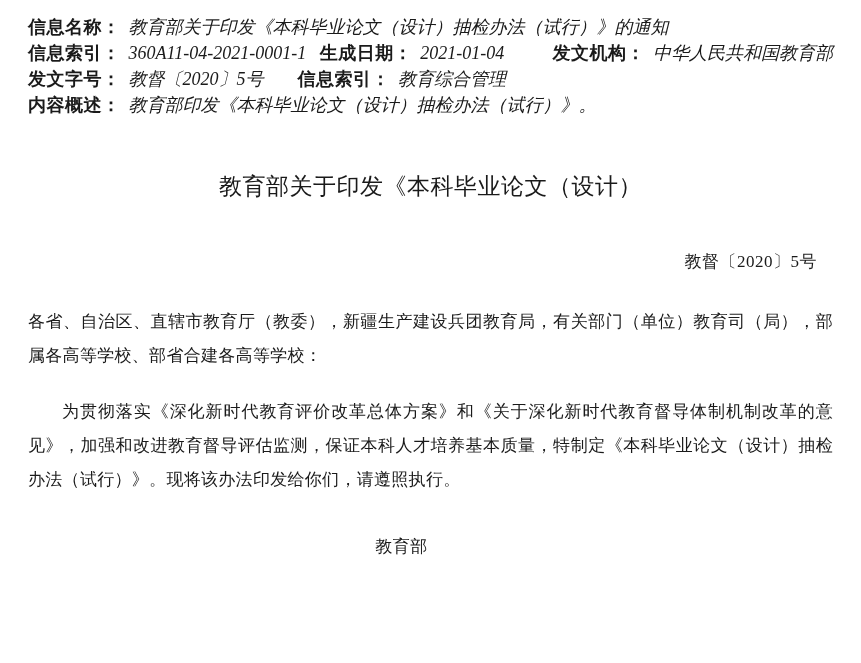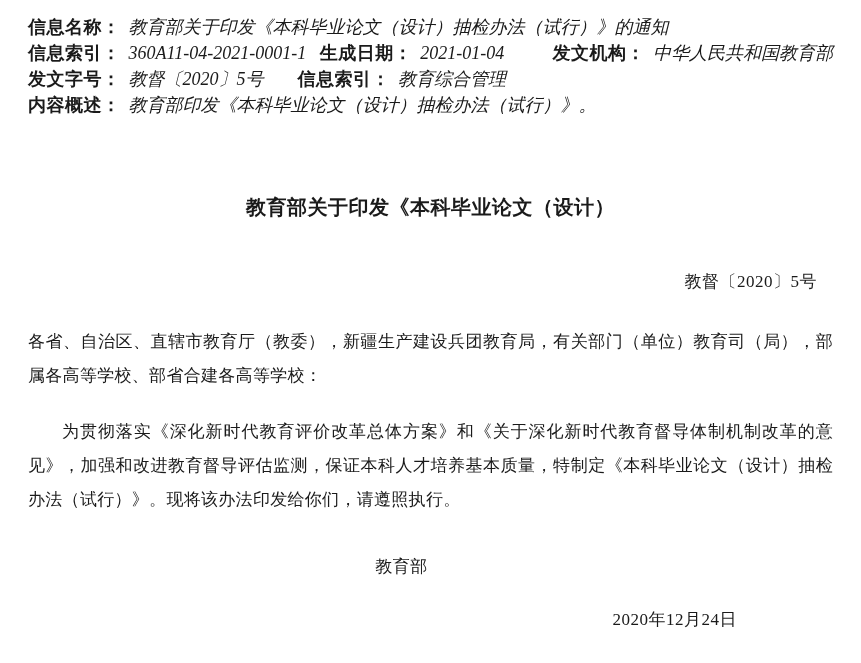--- a/index.html
+++ b/index.html
@@ -46,24 +46,24 @@
     display: inline-block;
     width: 34px;
   }
   .meta-gap-wide {
     display: inline-block;
     width: 120px;
   }
 
   
   .doc-title {
-    margin-top: 72px;
+    margin-top: 52px;
     text-align: center;
-    font-size: 20px;
-    font-weight: bold;
+    font-size: 23px;
+    font-weight: normal;
     line-height: 34px;
     letter-spacing: 0.5px;
   }
   .doc-title .line2 {
     display: block;
   }
 
   
   .doc-number {
     margin-top: 46px;
@@ -150,15 +150,14 @@
   </div>
 
   <div class="doc-number">教督〔2020〕5号</div>
 
   <div class="body-text">
     <p class="para">各省、自治区、直辖市教育厅（教委），新疆生产建设兵团教育局，有关部门（单位）教育司（局），部属各高等学校、部省合建各高等学校：</p>
     <p class="para indent">为贯彻落实《深化新时代教育评价改革总体方案》和《关于深化新时代教育督导体制机制改革的意见》，加强和改进教育督导评估监测，保证本科人才培养基本质量，特制定《本科毕业论文（设计）抽检办法（试行）》。现将该办法印发给你们，请遵照执行。</p>
   </div>
 
   <div class="signature">教育部</div>
-  <div class="sig-date">2020年12月24日</div>
 
 </div>
 
 </body></html>

